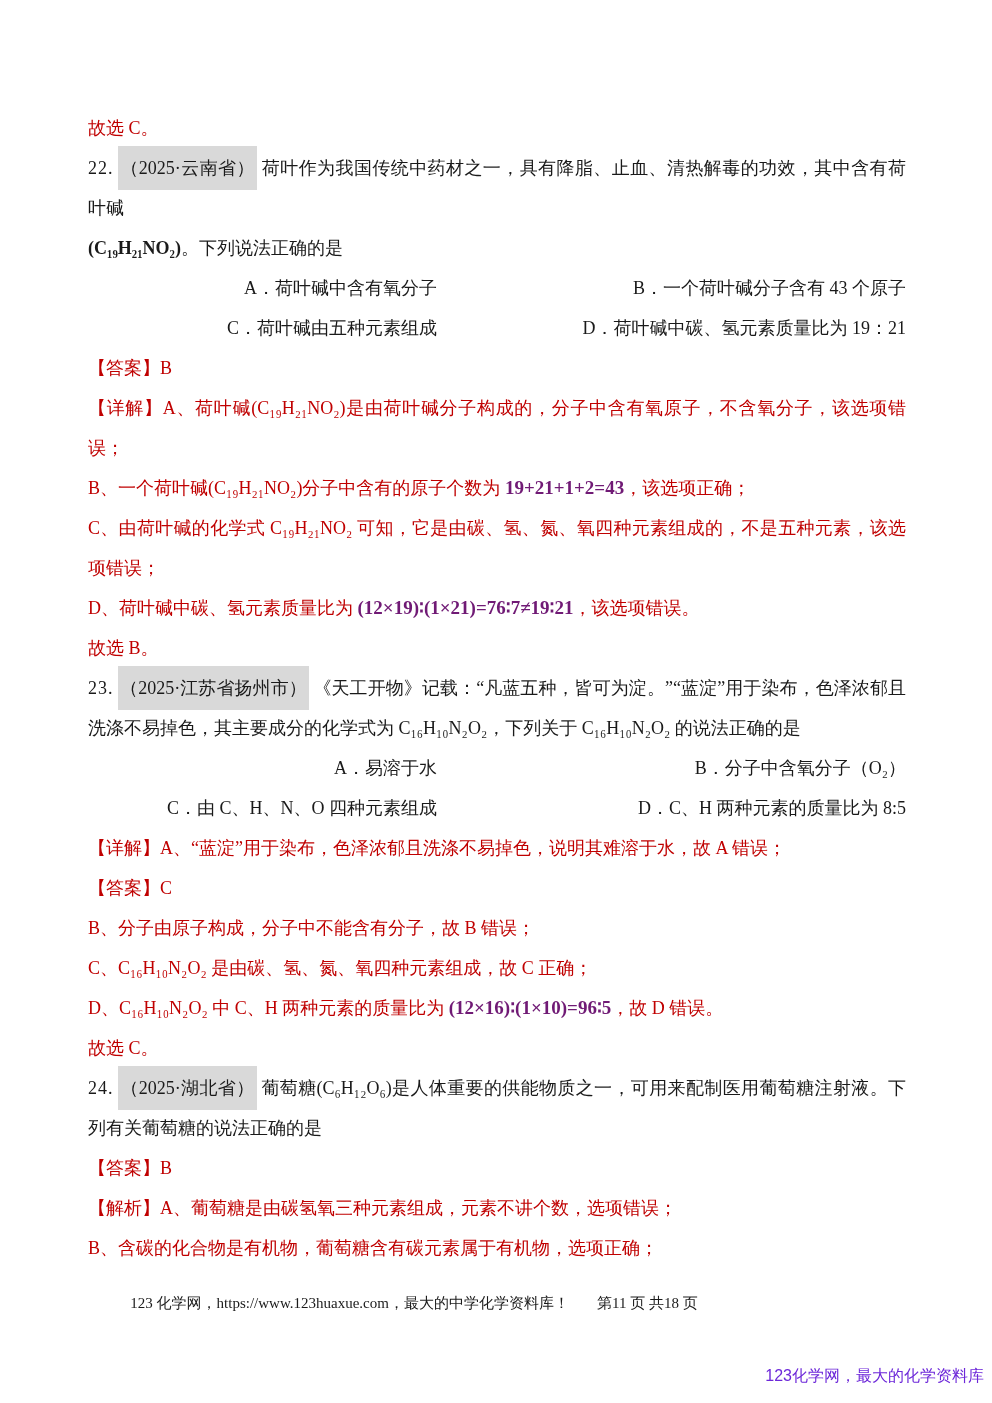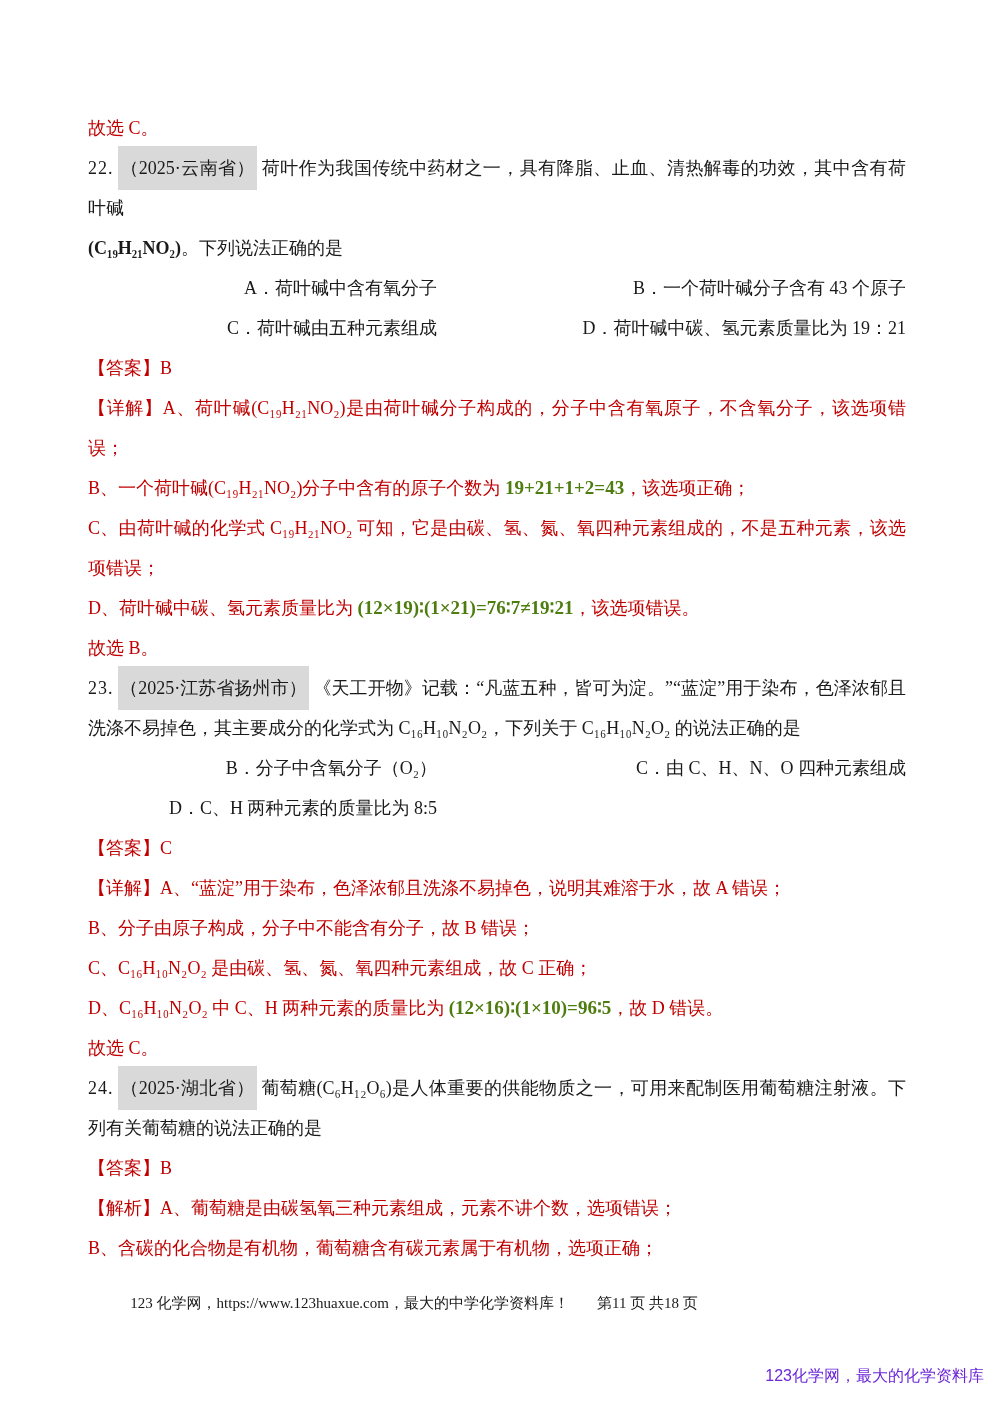--- a/index.html
+++ b/index.html
@@ -11,21 +11,21 @@
   .content{
     position:absolute;left:88px;top:108px;width:818px;
     line-height:40px;text-align:justify;
   }
   p{margin:0;padding:0;}
   .red{color:#c00000;}
   .hl{background:#d9d9d9;padding:12px 2px;}
   .qnum{letter-spacing:1px;}
   .formula-bold{font-weight:700;font-family:"Liberation Serif","DejaVu Serif",serif;}
   .math{
-    font-weight:700;color:#4d7c0f;font-size:19px;
+    font-weight:700;color:#701a75;font-size:19px;
     font-family:"Liberation Serif","DejaVu Serif",serif;
   }
   .opts{
     display:grid;grid-template-columns:317px auto;
     padding-left:32px;line-height:40px;text-align:right;
   }
   .ans-tag{font-weight:400;}
   .footer{
     position:absolute;left:0;top:1292px;width:828px;
     text-align:center;font-size:15px;color:#1a1a1a;line-height:22px;
@@ -75,29 +75,30 @@
     <p class="red">故选 B。</p>
   </div>
 
   <div>
     <p>
       <span class="qnum">23.</span>
       <span class="hl">（2025·江苏省扬州市）</span>
       <span>《天工开物》记载：“凡蓝五种，皆可为淀。”“蓝淀”用于染布，色泽浓郁且洗涤不易掉色，其主要成分的化学式为 C₁₆H₁₀N₂O₂，下列关于 C₁₆H₁₀N₂O₂ 的说法正确的是</span>
     </p>
     <div class="opts">
+      <div>A．易溶于水</div>
       <div>B．分子中含氧分子（O₂）</div>
       <div>C．由 C、H、N、O 四种元素组成</div>
       <div>D．C、H 两种元素的质量比为 8:5</div>
     </div>
     <p class="red">
-      <span class="ans-tag">【答案】</span><span>C</span>
+      <span>【详解】</span><span>A、“蓝淀”用于染布，色泽浓郁且洗涤不易掉色，说明其难溶于水，故 A 错误；</span>
     </p>
     <p class="red">
-      <span>【详解】</span><span>A、“蓝淀”用于染布，色泽浓郁且洗涤不易掉色，说明其难溶于水，故 A 错误；</span>
+      <span class="ans-tag">【答案】</span><span>C</span>
     </p>
     <p class="red">
       <span>B、分子由原子构成，分子中不能含有分子，故 B 错误；</span>
     </p>
     <p class="red">
       <span>C、C₁₆H₁₀N₂O₂ 是由碳、氢、氮、氧四种元素组成，故 C 正确；</span>
     </p>
     <p class="red">
       <span>D、C₁₆H₁₀N₂O₂ 中 C、H 两种元素的质量比为 </span><span class="math">(12×16)∶(1×10)=96∶5</span><span>，故 D 错误。</span>
     </p>

